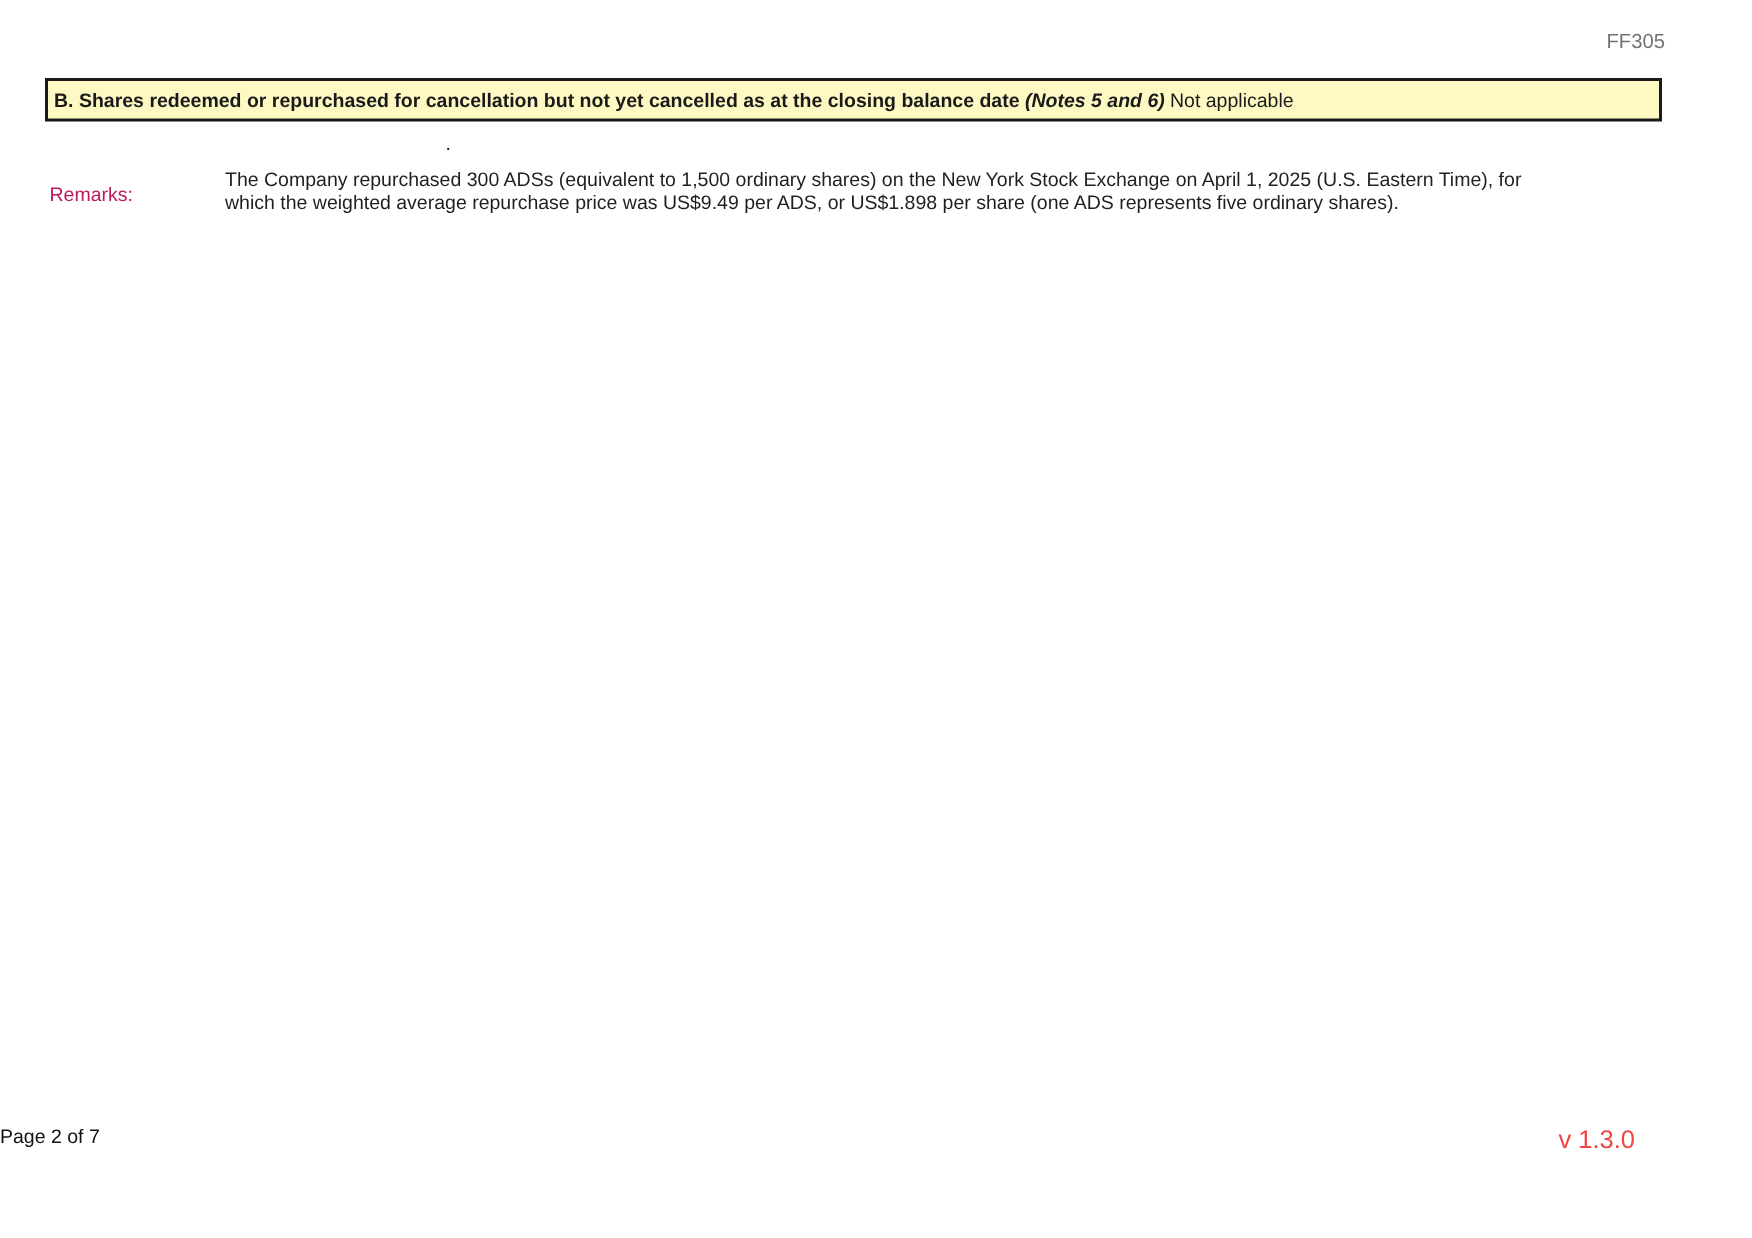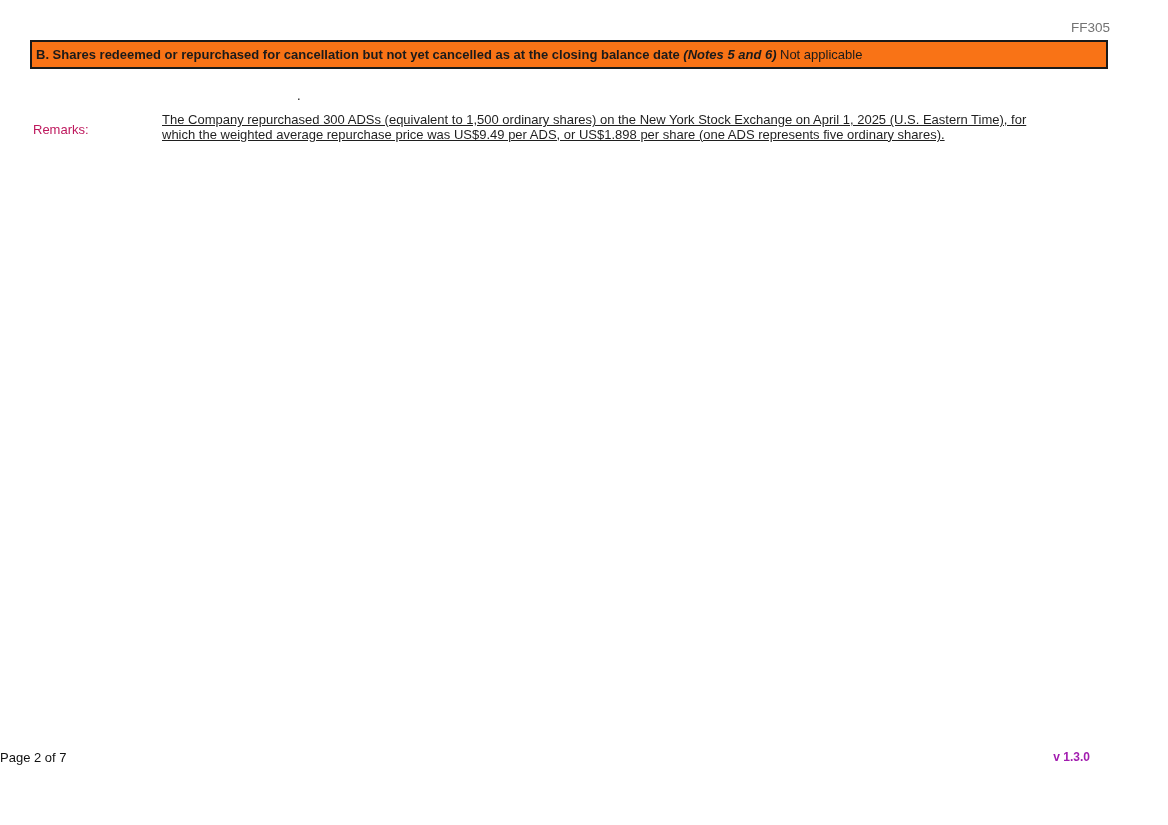--- a/index.html
+++ b/index.html
@@ -19,25 +19,25 @@
   .form-code {
     position: absolute;
     top: 20px;
     right: 58px;
     font-size: 13.5px;
     color: #737373;
   }
   .section-b-box {
     position: absolute;
     left: 30px;
-    top: 40px;
+    top: 52px;
     width: 1078px;
     height: 29px;
     border: 2px solid #1a1a1a;
-    background: #f97316;
+    background: #fef9c3;
   }
   .section-b-label {
     position: absolute;
     left: 4px;
     top: 0;
     height: 25px;
     line-height: 25px;
     white-space: nowrap;
   }
   .bold { font-weight: bold; }
@@ -60,27 +60,26 @@
   }
   .remarks-label {
     position: absolute;
     left: 33px;
     top: 122px;
     font-size: 13px;
     color: #be185d;
   }
   .remarks-paragraph {
     position: absolute;
-    left: 162px;
+    left: 150px;
     top: 113px;
     width: 900px;
     font-size: 13px;
     line-height: 14.5px;
     color: #1f1f1f;
-    text-decoration: underline;
   }
   .remarks-note {
     position: absolute;
     left: 145px;
     top: 156px;
     width: 938px;
     padding-left: 5px;
     padding-bottom: 6px;
     font-size: 13px;
     line-height: 14.5px;
@@ -95,23 +94,22 @@
     top: 750px;
     width: 1142px;
     text-align: left;
     font-size: 13px;
     color: #111111;
   }
   .footer-version {
     position: absolute;
     top: 750px;
     right: 78px;
-    font-size: 12px;
-    color: #a21caf;
-    font-weight: bold;
+    font-size: 17px;
+    color: #ef4444;
   }
 </style>
 </head>
 <body>
 
 <div class="page">
 
   <div class="form-code">FF305</div>
 
   <div class="section-b-box">

